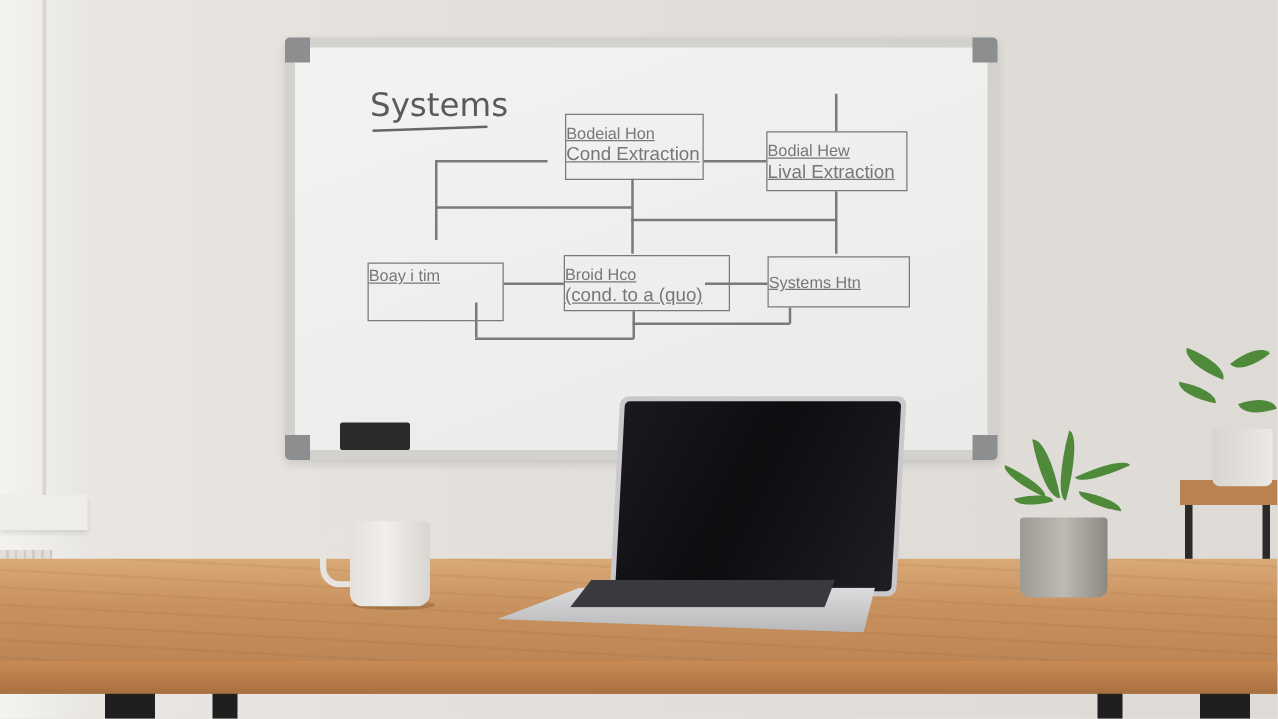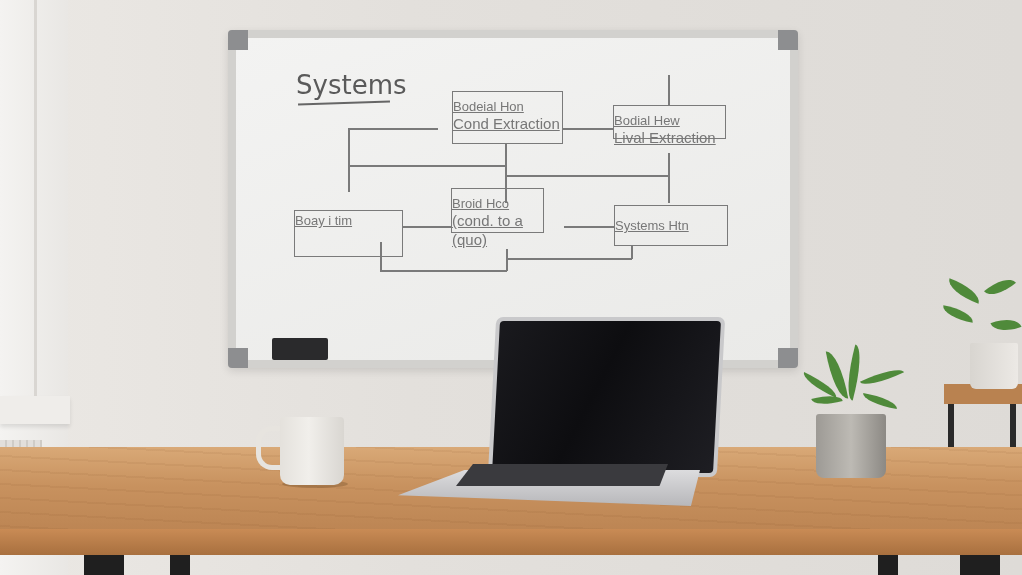--- a/index.html
+++ b/index.html
@@ -71,28 +71,28 @@
 <div class="ln" style="left:380px;top:242px;width:1.5px;height:28px"></div>
 <div class="ln" style="left:380px;top:270px;width:127px;height:1.5px"></div>
 <div class="ln" style="left:506px;top:249px;width:1.5px;height:22px"></div>
 <div class="ln" style="left:506px;top:258px;width:126px;height:1.5px"></div>
 <div class="ln" style="left:631px;top:246px;width:1.5px;height:13px"></div>
 
 <div class="box" style="left:452px;top:91px;width:111px;height:53px">
   <span>Bodeial Hon</span>
   <small>Cond Extraction</small>
 </div>
-<div class="box" style="left:613px;top:105px;width:113px;height:34px">
+<div class="box" style="left:613px;top:105px;width:113px;height:48px">
   <span>Bodial Hew</span>
   <small>Lival Extraction</small>
 </div>
 <div class="box" style="left:294px;top:210px;width:109px;height:47px;padding-top:2px">
   <span>Boay i tim</span>
 </div>
-<div class="box" style="left:451px;top:188px;width:93px;height:45px">
+<div class="box" style="left:451px;top:204px;width:133px;height:45px">
   <span>Broid Hco</span>
   <small>(cond. to a (quo)</small>
 </div>
 <div class="box" style="left:614px;top:205px;width:114px;height:41px;padding-top:12px">
   <span>Systems Htn</span>
 </div>
 
 <div class="shelf"></div>
 <div class="shelf-leg" style="left:948px"></div>
 <div class="shelf-leg" style="left:1010px"></div>

